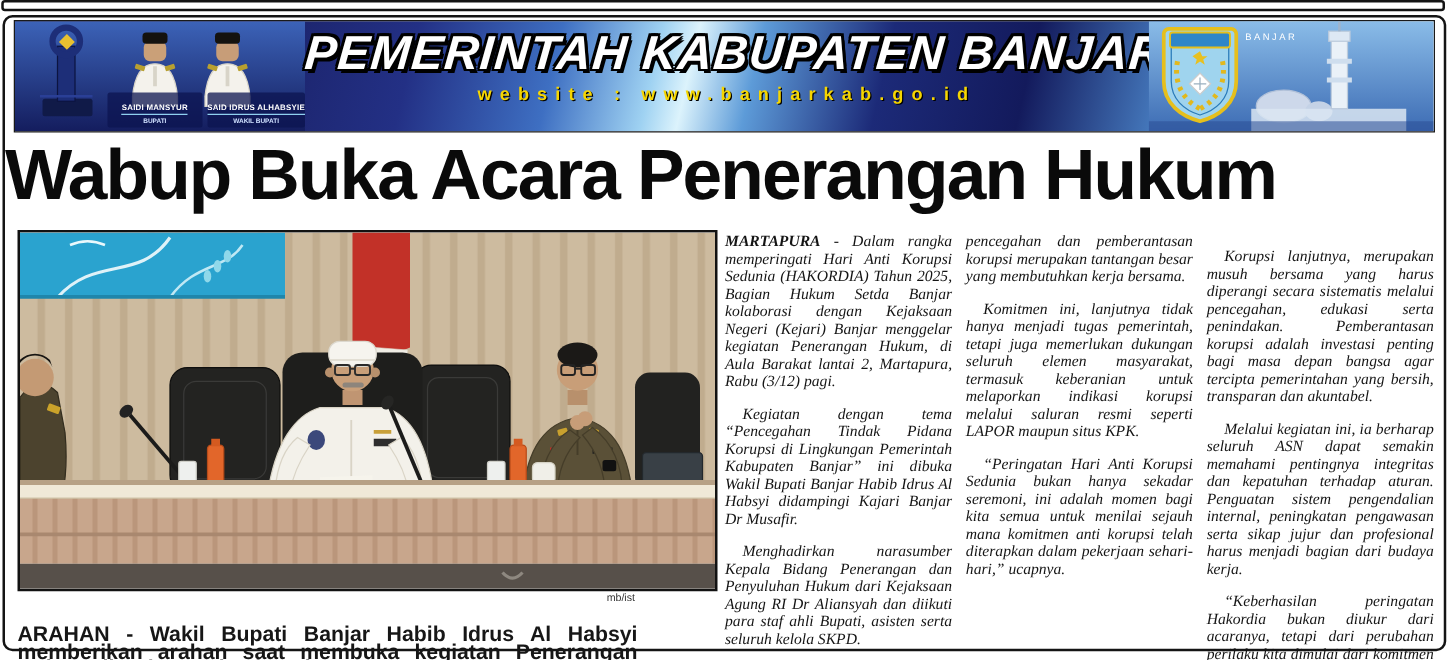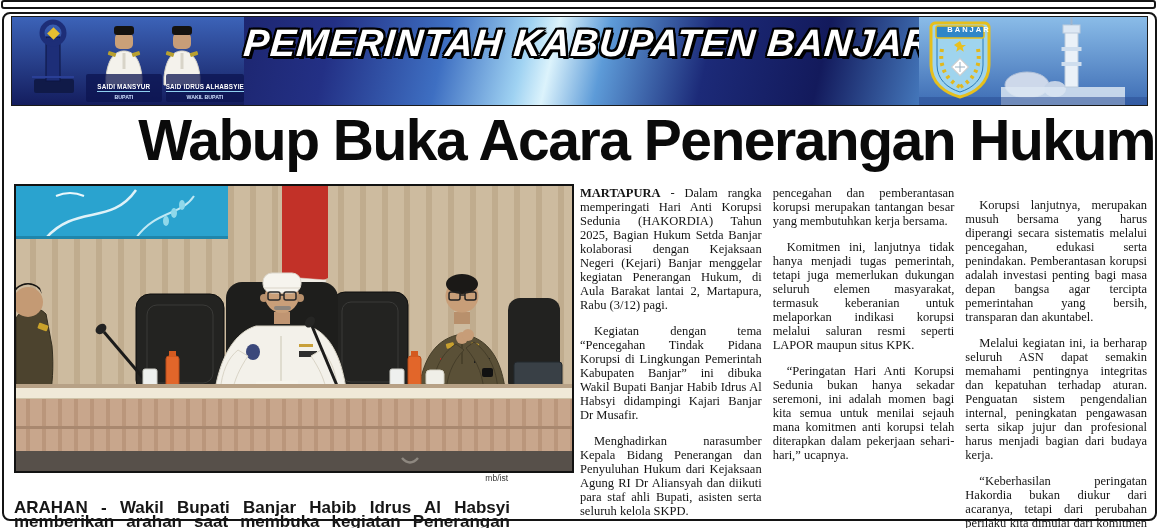--- a/index.html
+++ b/index.html
@@ -26,46 +26,46 @@
   .banner-center{position:absolute;left:232px;right:228px;top:0;height:88px;text-align:center;}
   .banner-title{margin:4px 0 0 0;font-size:38px;line-height:44px;font-weight:bold;font-style:italic;
     color:#ffffff;letter-spacing:1px;transform:skewX(-5deg);white-space:nowrap;
     text-shadow:-2px -2px 0 #000,2px -2px 0 #000,-2px 2px 0 #000,2px 2px 0 #000,
       0 -2px 0 #000,0 2px 0 #000,-2px 0 0 #000,2px 0 0 #000,3px 3px 0 #000;}
   .banner-site{margin-top:3px;font-size:14.5px;font-weight:bold;color:#f6d600;
     letter-spacing:6.5px;text-shadow:1px 1px 0 #000;white-space:nowrap;}
   .banner-right{position:absolute;right:0;top:0;width:228px;height:88px;}
   .crest-wrap{position:absolute;left:10px;top:4px;width:62px;height:78px;}
   .crest-label{position:absolute;left:10px;top:8px;width:80px;text-align:center;
-    font-size:7.5px;font-weight:bold;color:#fff;letter-spacing:2px;}
+    font-size:7.5px;font-weight:normal;color:#fff;letter-spacing:2px;padding-left:48px;}
   .official-names{position:absolute;left:74px;bottom:3px;width:158px;display:flex;gap:4px;}
   .official{flex:1;text-align:center;background:rgba(12,20,80,.75);border-radius:2px;padding:1px 0 2px;}
   .official .nm{display:inline-block;font-size:6.3px;font-weight:bold;color:#fff;
      letter-spacing:.2px;border-bottom:1px solid #8fd0f0;padding-bottom:1px;white-space:nowrap;}
   .official .tt{font-size:5.2px;font-weight:bold;color:#cfe0ff;margin-top:1px;}
 
   
-  .headline{position:absolute;left:0;top:94px;width:100%;margin:0;text-align:right;
+  .headline{position:absolute;left:0;top:94px;width:100%;margin:0;text-align:left;
     font-size:57px;line-height:64px;font-weight:bold;letter-spacing:-1.5px;color:#0a0a0a;
     font-family:"Liberation Sans",sans-serif;}
 
   
   .photo-block{position:absolute;left:10px;top:170px;width:496px;}
   .photo-frame{border:2px solid #121212;width:556px;height:285px;box-sizing:content-box;}
   .photo-frame svg{display:block;}
   .photo-credit{text-align:right;font-size:8.5px;color:#333;line-height:10px;padding-right:2px;}
   .caption{margin-top:18px;font-size:17px;line-height:13.5px;font-weight:bold;color:#161616;
     text-align:justify;}
   .caption .cap-label{font-weight:800;}
 
   
   .columns{position:absolute;left:576px;top:172px;width:567px;height:330px;display:flex;gap:11px;
     font-family:"Liberation Serif",serif;font-size:12.5px;line-height:14px;color:#141414;}
   .col{flex:1;text-align:justify;}
-  .col p{margin:0;}
+  .col p{margin:0;font-style:italic;}
   .col p.ind{text-indent:14px;margin-top:12px;}
   .dateline{font-weight:bold;}
   .byline{font-weight:bold;}
 </style>
 </head>
 <body>
 
 <div class="top-strip"></div>
 
 <div class="page-frame">
@@ -114,20 +114,21 @@
         </div>
         <div class="official">
           <span class="nm">SAID IDRUS ALHABSYIE</span>
           <div class="tt">WAKIL BUPATI</div>
         </div>
       </div>
     </div>
 
     <div class="banner-center">
       <h1 class="banner-title">PEMERINTAH KABUPATEN BANJAR</h1>
+      <div class="banner-site">website : www.banjarkab.go.id</div>
     </div>
 
     <div class="banner-right">
       <svg width="228" height="88" viewBox="0 0 228 88">
         <defs>
           <linearGradient id="lg2" x1="0" y1="0" x2="0" y2="1">
             <stop offset="0" stop-color="#8abce8"></stop>
               <stop offset="1" stop-color="#3d6cb4"></stop>
           </linearGradient>
         </defs>

